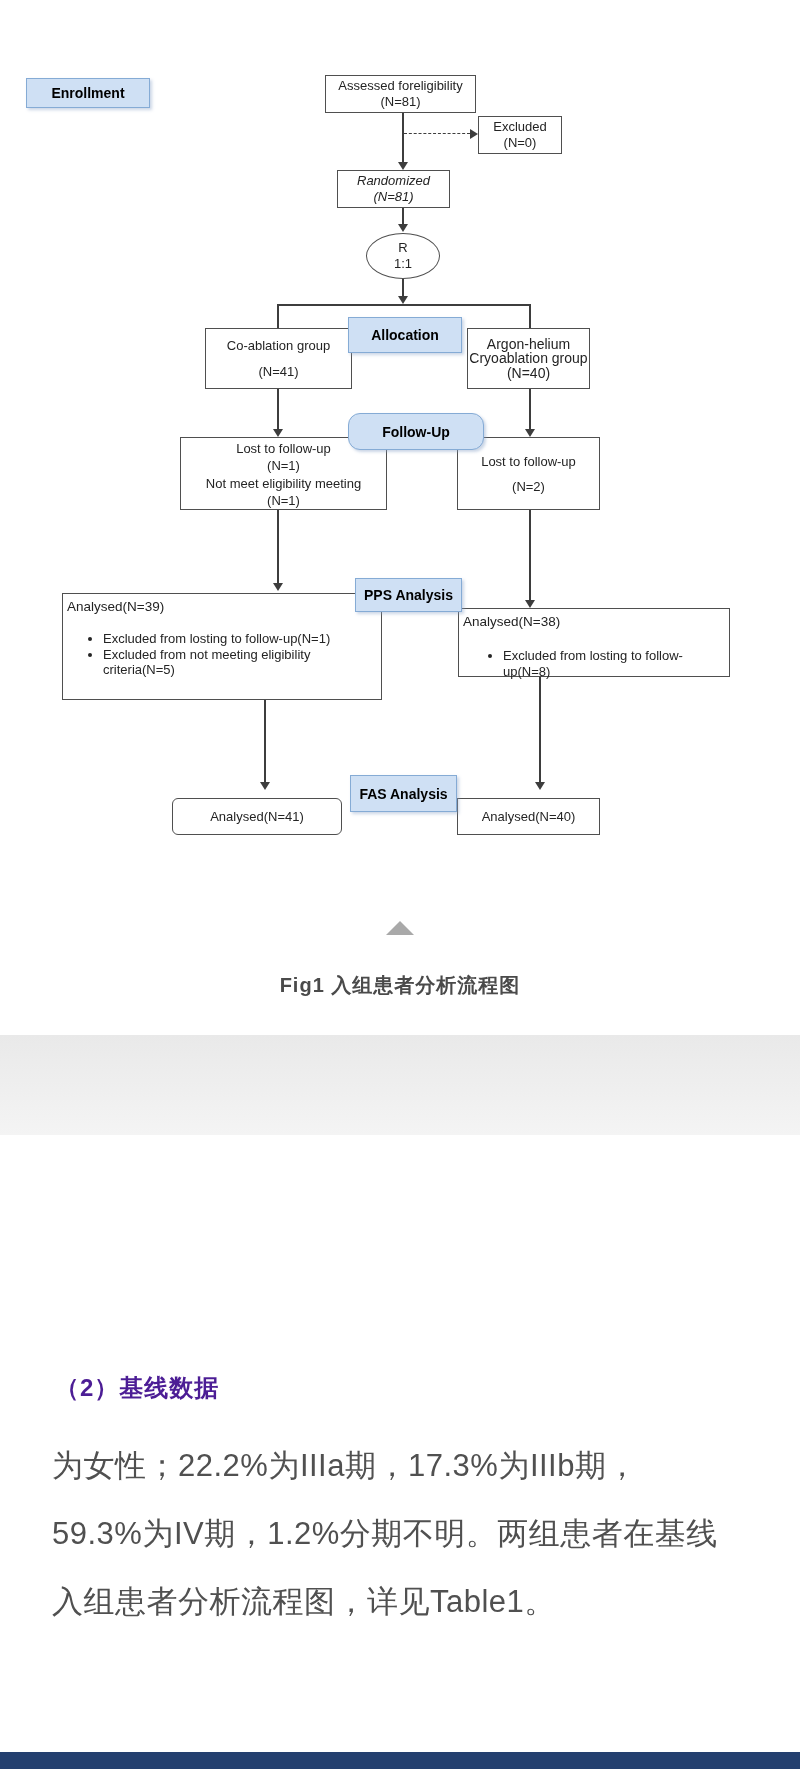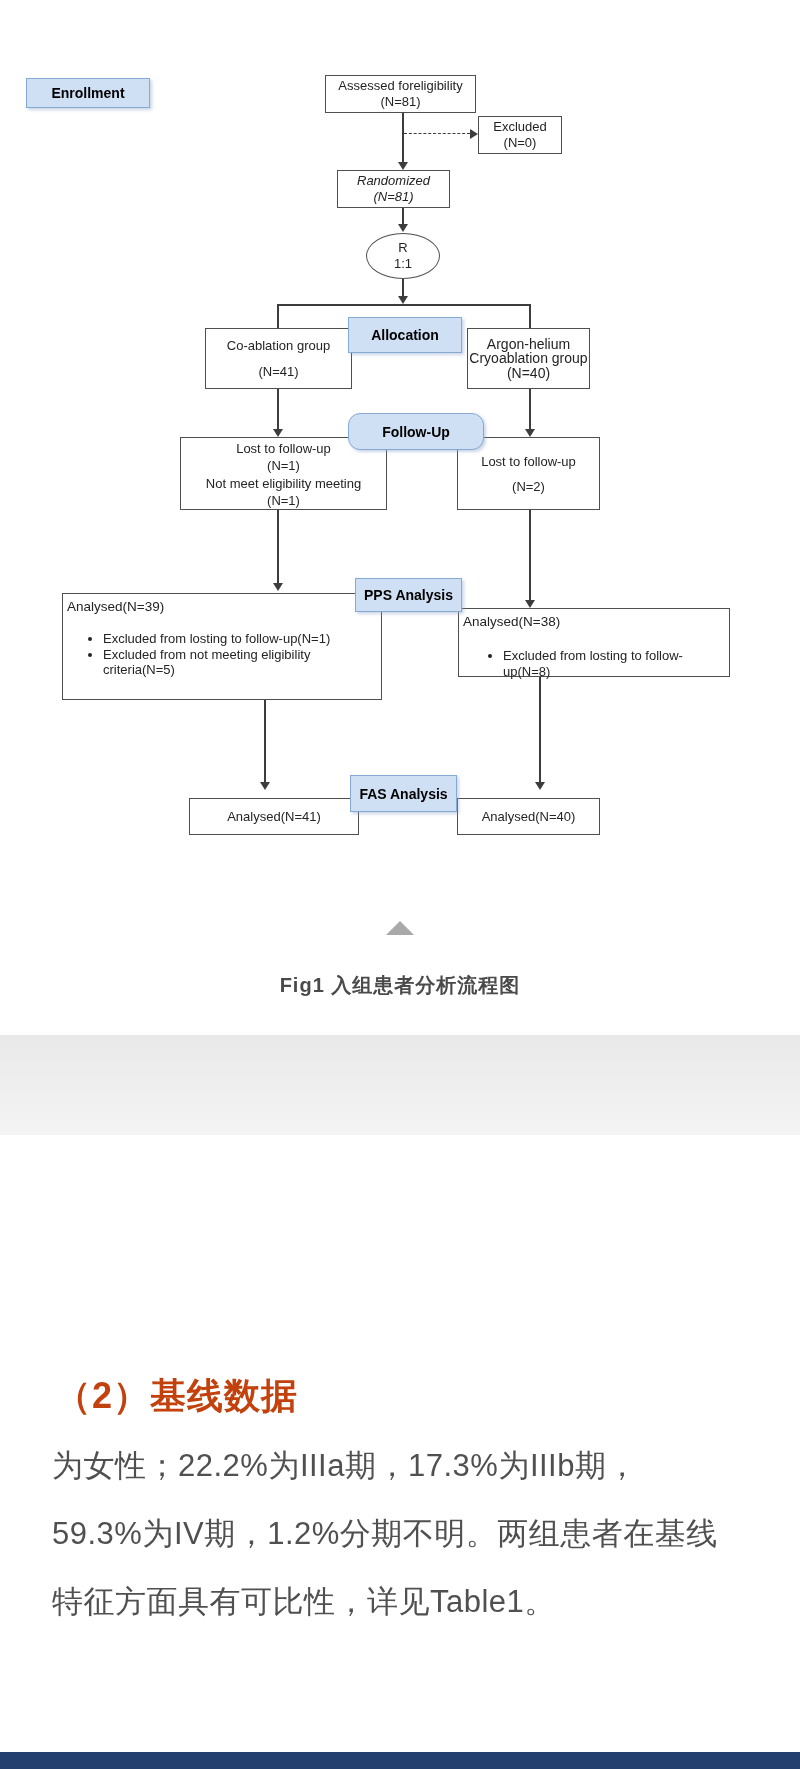--- a/index.html
+++ b/index.html
@@ -42,22 +42,22 @@
   .pps-ul-r { margin:18px 0 0 30px; }
   .pps-left-ul { width:272px; }
   
   .collapse-tri { position:absolute; width:0; height:0;
       border-left:14px solid transparent; border-right:14px solid transparent;
       border-bottom:14px solid #a9a9a9; }
   .fig-caption { position:absolute; left:0; width:800px; text-align:center;
       font-size:20px; font-weight:bold; color:#4a4a4a; letter-spacing:1px; }
   .gray-band { position:absolute; left:0; width:800px; height:100px;
       background:linear-gradient(#e9e9e9,#f4f4f4); }
-  .sec-heading { position:absolute; font-size:36px; font-weight:bold;
-      color:#c2410c; letter-spacing:1px; }
+  .sec-heading { position:absolute; font-size:24px; font-weight:bold;
+      color:#4c1d95; letter-spacing:1px; }
   .para { position:absolute; left:52px; width:740px; color:#505050;
       font-size:31px; font-weight:500; letter-spacing:0.5px; }
   .para div { height:68px; display:flex; align-items:center; }
   .bottom-bar { position:absolute; left:0; width:800px; height:17px; background:#24406f; }
 </style>
 </head>
 <body>
 
 <div>
 
@@ -144,31 +144,31 @@
       <li>Excluded from losting to follow-up(N=8)</li>
     </ul>
   </div>
 
   <div class="vline" style="left:264px; top:700px; height:82px;"></div>
   <div class="arrd" style="left:260px; top:782px;"></div>
   <div class="vline" style="left:539px; top:677px; height:105px;"></div>
   <div class="arrd" style="left:535px; top:782px;"></div>
 
   <div class="flabel" style="left:350px; top:775px; width:107px; height:37px;">FAS Analysis</div>
-  <div class="fbox" style="left:189px; top:798px; width:170px; height:37px;">Analysed(N=41)</div>
+  <div class="fbox" style="left:172px; top:798px; width:170px; height:37px;border-radius:6px;">Analysed(N=41)</div>
   <div class="fbox" style="left:457px; top:798px; width:143px; height:37px;">Analysed(N=40)</div>
 </div>
 
 <div class="collapse-tri" style="left:386px; top:921px;"></div>
 
 <div class="fig-caption" style="top:972px;">Fig1 入组患者分析流程图</div>
 
 <div class="gray-band" style="top:1035px;"></div>
 
 <div class="sec-heading" style="left:55px; top:1372px;">（2）基线数据</div>
 
 <div class="para" style="top:1432px;">
   <div>为女性；22.2%为IIIa期，17.3%为IIIb期，</div>
   <div>59.3%为IV期，1.2%分期不明。两组患者在基线</div>
-  <div>特征方面具有可比性，详见Table1。</div>
+  <div>入组患者分析流程图，详见Table1。</div>
 </div>
 
 <div class="bottom-bar" style="top:1752px;"></div>
 
 </body></html>

